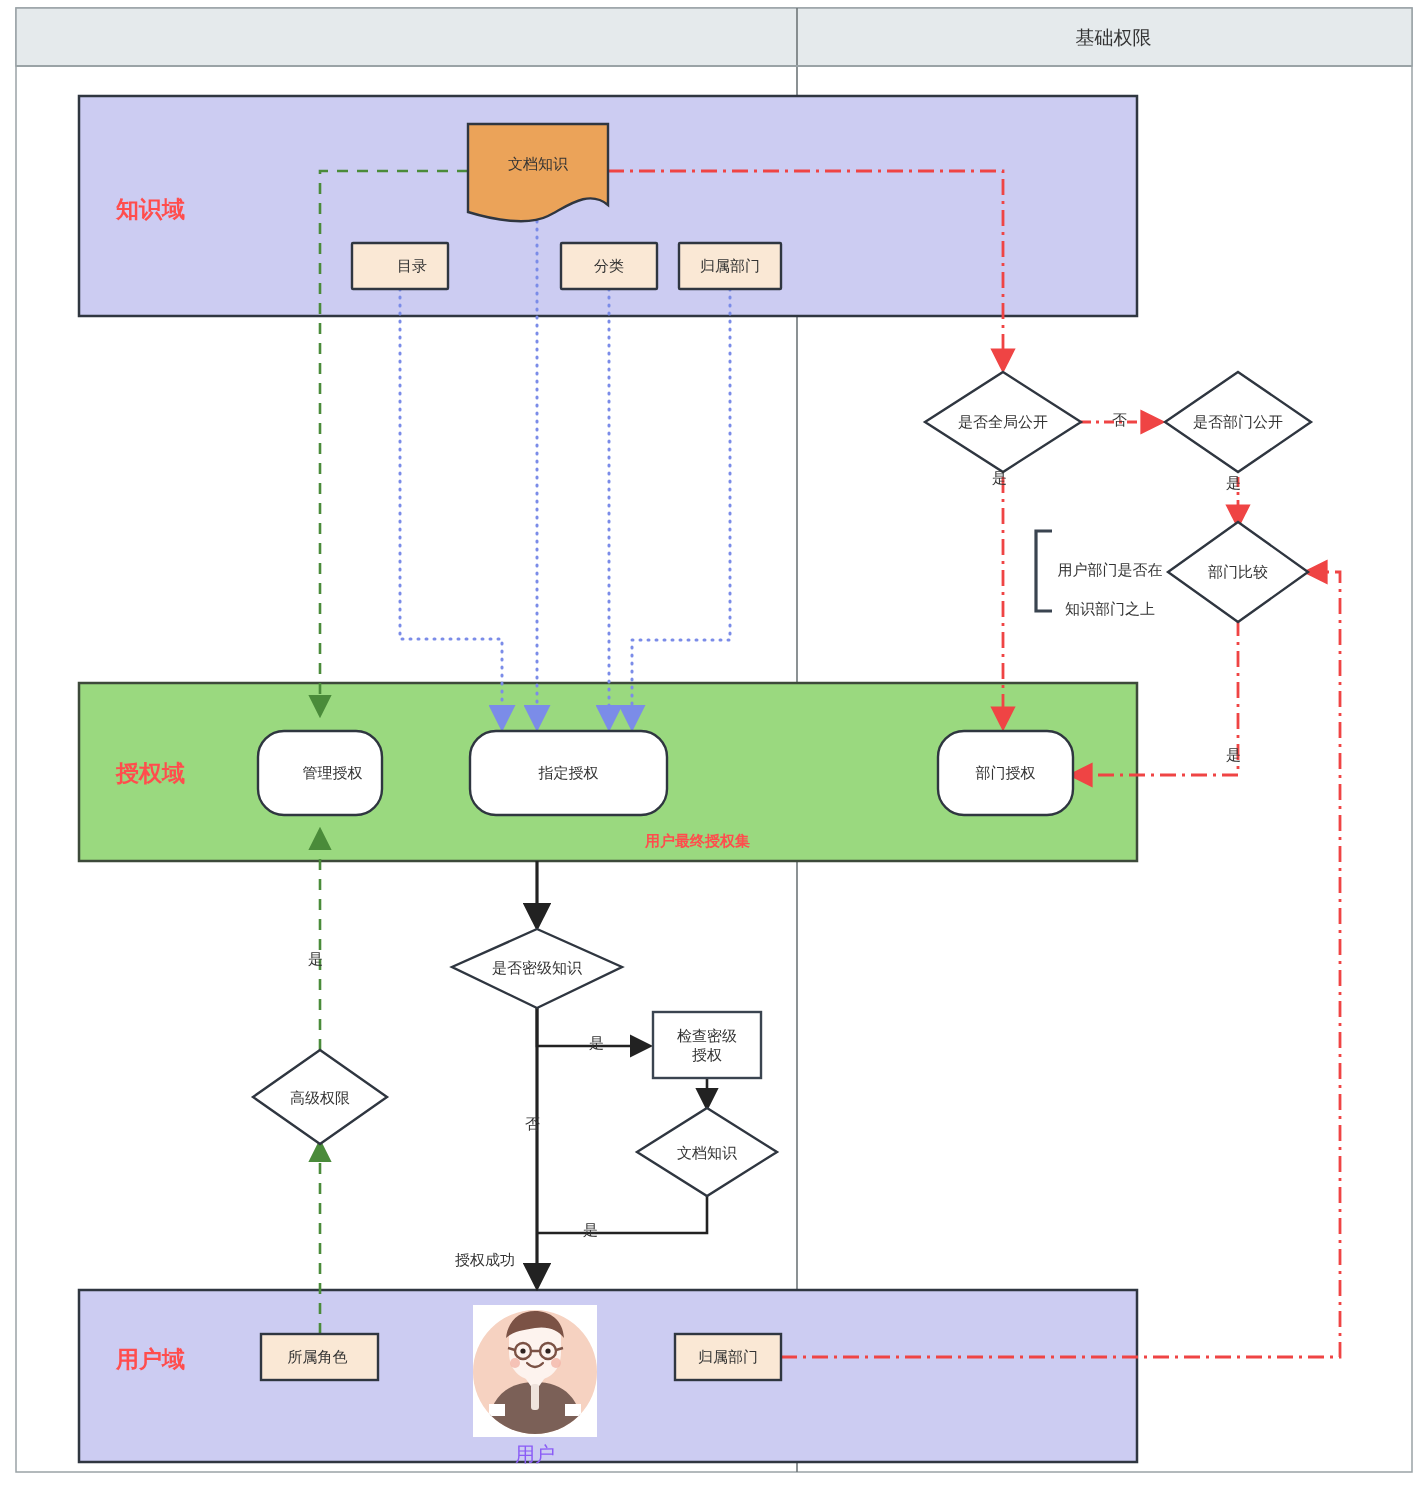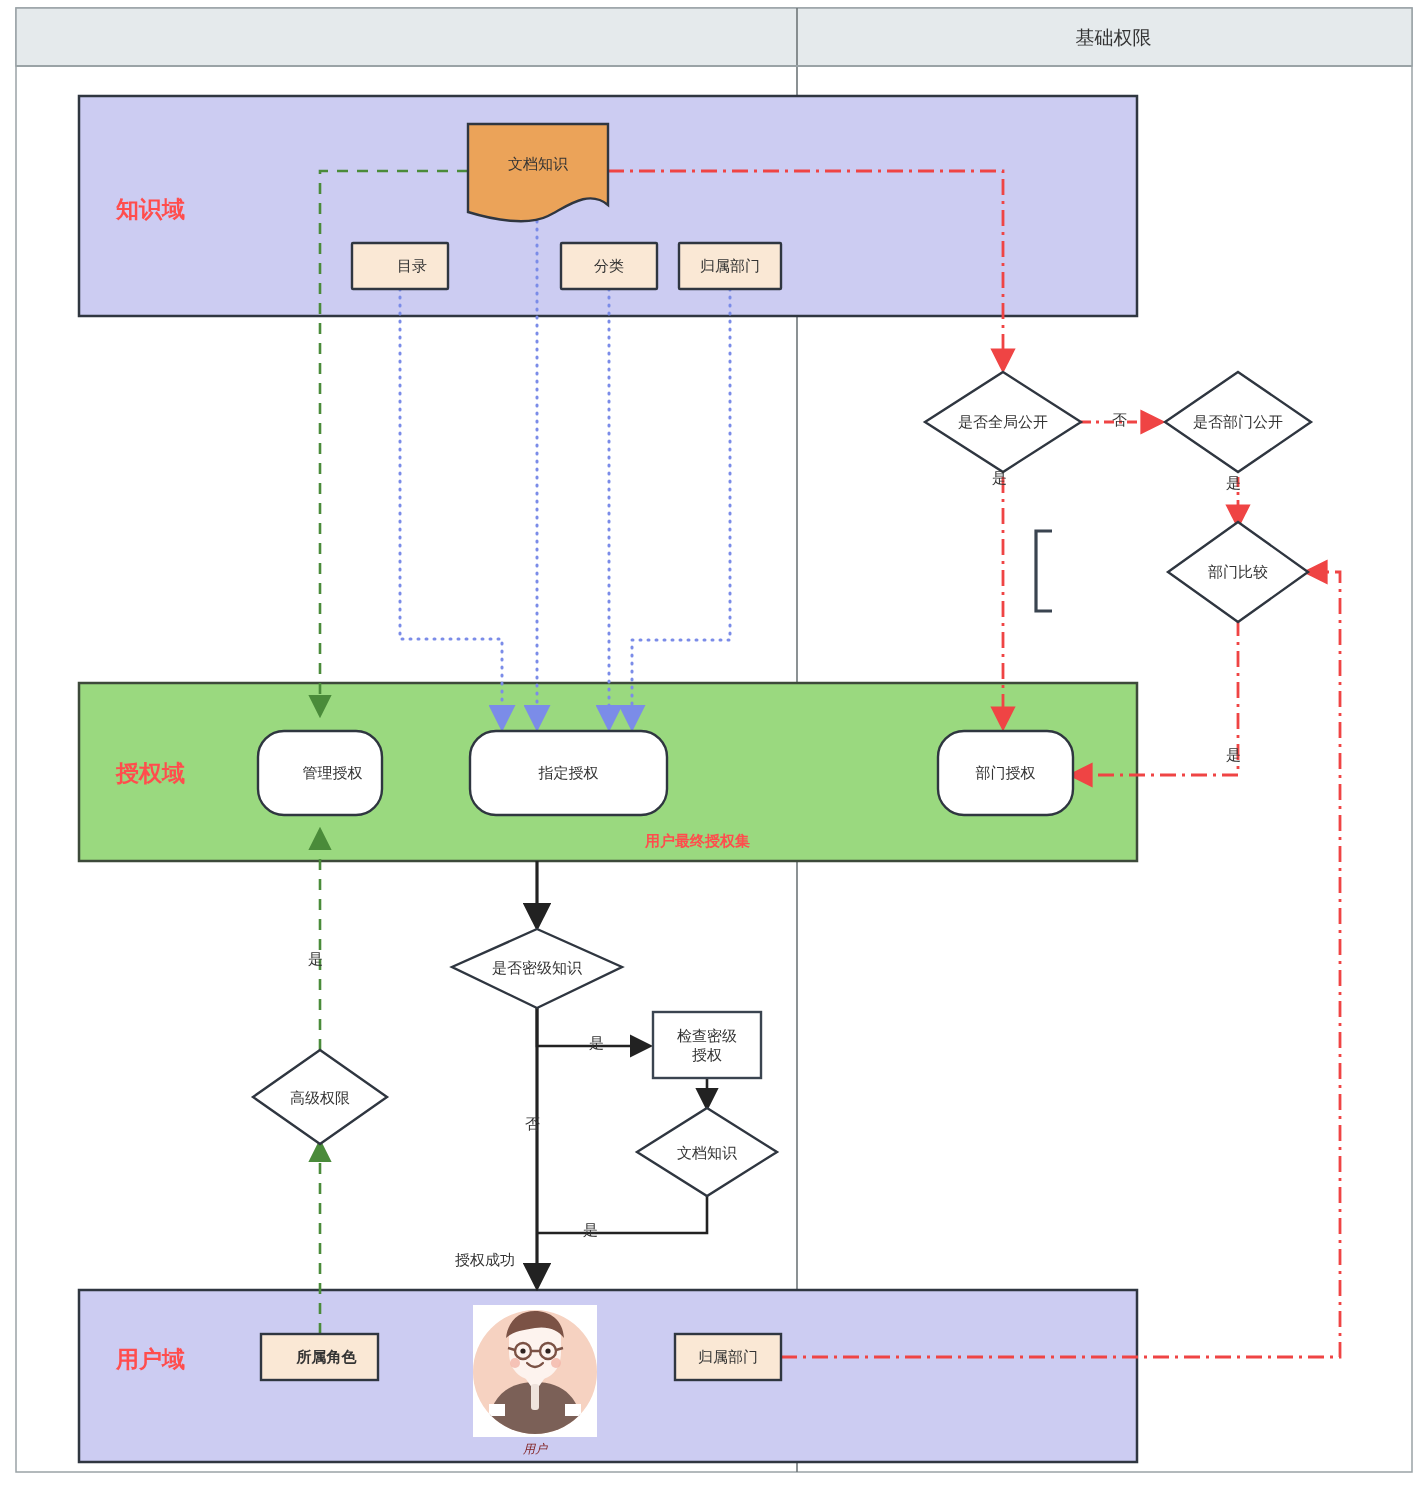--- a/index.html
+++ b/index.html
@@ -6,21 +6,21 @@
   body{font-family:"Liberation Sans","DejaVu Sans",sans-serif;}
   #stage{position:relative;width:1428px;height:1488px;overflow:hidden;background:#fff;}
   svg.layer{position:absolute;left:0;top:0;width:1428px;height:1488px;}
   .hdr{position:absolute;font-size:19px;color:#333;}
   .domain-title{position:absolute;font-weight:bold;font-size:23px;color:#ff4d4d;white-space:nowrap;}
   .node-text{position:absolute;display:flex;align-items:center;justify-content:center;
              text-align:center;font-size:15px;color:#333;line-height:1.25;pointer-events:none;}
   .edge-lbl{position:absolute;font-size:15px;color:#333;background:transparent;white-space:nowrap;}
   .final-set{position:absolute;font-weight:bold;font-size:15px;color:#ff4d4d;white-space:nowrap;}
   .bracket-note{position:absolute;font-size:15px;color:#333;text-align:center;line-height:1.3;white-space:pre-line;}
-  .avatar-cap{position:absolute;font-size:12px;color:#7f1d1d;white-space:nowrap;font-style:italic;}
+  .avatar-cap{position:absolute;font-size:20px;color:#8b5cf6;white-space:nowrap;}
 </style>
 </head>
 <body>
 
 <div id="stage">
 
   <svg class="layer" viewBox="0 0 1428 1488">
     <defs>
       <marker id="arrRed" markerWidth="9" markerHeight="9" refX="7" refY="4.5" orient="auto">
         <path d="M0,0 L9,4.5 L0,9 z" fill="#ef4444"></path>
@@ -151,36 +151,40 @@
 
   <div class="node-text" style="left:468px;top:152px;width:140px;height:24px;">文档知识</div>
   <div class="node-text" style="left:364px;top:254px;width:96px;height:24px;">目录</div>
   <div class="node-text" style="left:561px;top:254px;width:96px;height:24px;">分类</div>
   <div class="node-text" style="left:679px;top:254px;width:102px;height:24px;">归属部门</div>
 
   <div class="node-text" style="left:925px;top:410px;width:156px;height:24px;">是否全局公开</div>
   <div class="node-text" style="left:1160px;top:410px;width:156px;height:24px;">是否部门公开</div>
   <div class="node-text" style="left:1178px;top:560px;width:120px;height:24px;">部门比较</div>
 
+  <div class="bracket-note" style="left:1040px;top:540px;width:140px;">
+    <div>用户部门是否在</div>
+    <div>知识部门之上</div>
+  </div>
 
   <div class="node-text" style="left:258px;top:761px;width:149px;height:24px;">管理授权</div>
   <div class="node-text" style="left:470px;top:761px;width:197px;height:24px;">指定授权</div>
   <div class="node-text" style="left:938px;top:761px;width:135px;height:24px;">部门授权</div>
 
   <div class="final-set" style="left:645px;top:832px;">用户最终授权集</div>
 
   <div class="node-text" style="left:452px;top:956px;width:170px;height:24px;">是否密级知识</div>
   <div class="node-text" style="left:653px;top:1020px;width:108px;height:52px;flex-direction:column;">
     <span>检查密级</span>
     <span>授权</span>
   </div>
   <div class="node-text" style="left:637px;top:1141px;width:140px;height:24px;">文档知识</div>
   <div class="node-text" style="left:253px;top:1086px;width:134px;height:24px;">高级权限</div>
 
-  <div class="node-text" style="left:268px;top:1345px;width:117px;height:24px;font-weight:bold;">所属角色</div>
+  <div class="node-text" style="left:259px;top:1345px;width:117px;height:24px;">所属角色</div>
   <div class="node-text" style="left:675px;top:1345px;width:106px;height:24px;">归属部门</div>
   <div class="avatar-cap" style="left:473px;top:1441px;width:124px;text-align:center;">用户</div>
 
   <div class="edge-lbl" style="left:1112px;top:411px;">否</div>
   <div class="edge-lbl" style="left:992px;top:469px;">是</div>
   <div class="edge-lbl" style="left:1226px;top:474px;">是</div>
   <div class="edge-lbl" style="left:1226px;top:746px;">是</div>
   <div class="edge-lbl" style="left:308px;top:950px;">是</div>
   <div class="edge-lbl" style="left:589px;top:1034px;">是</div>
   <div class="edge-lbl" style="left:525px;top:1115px;">否</div>

